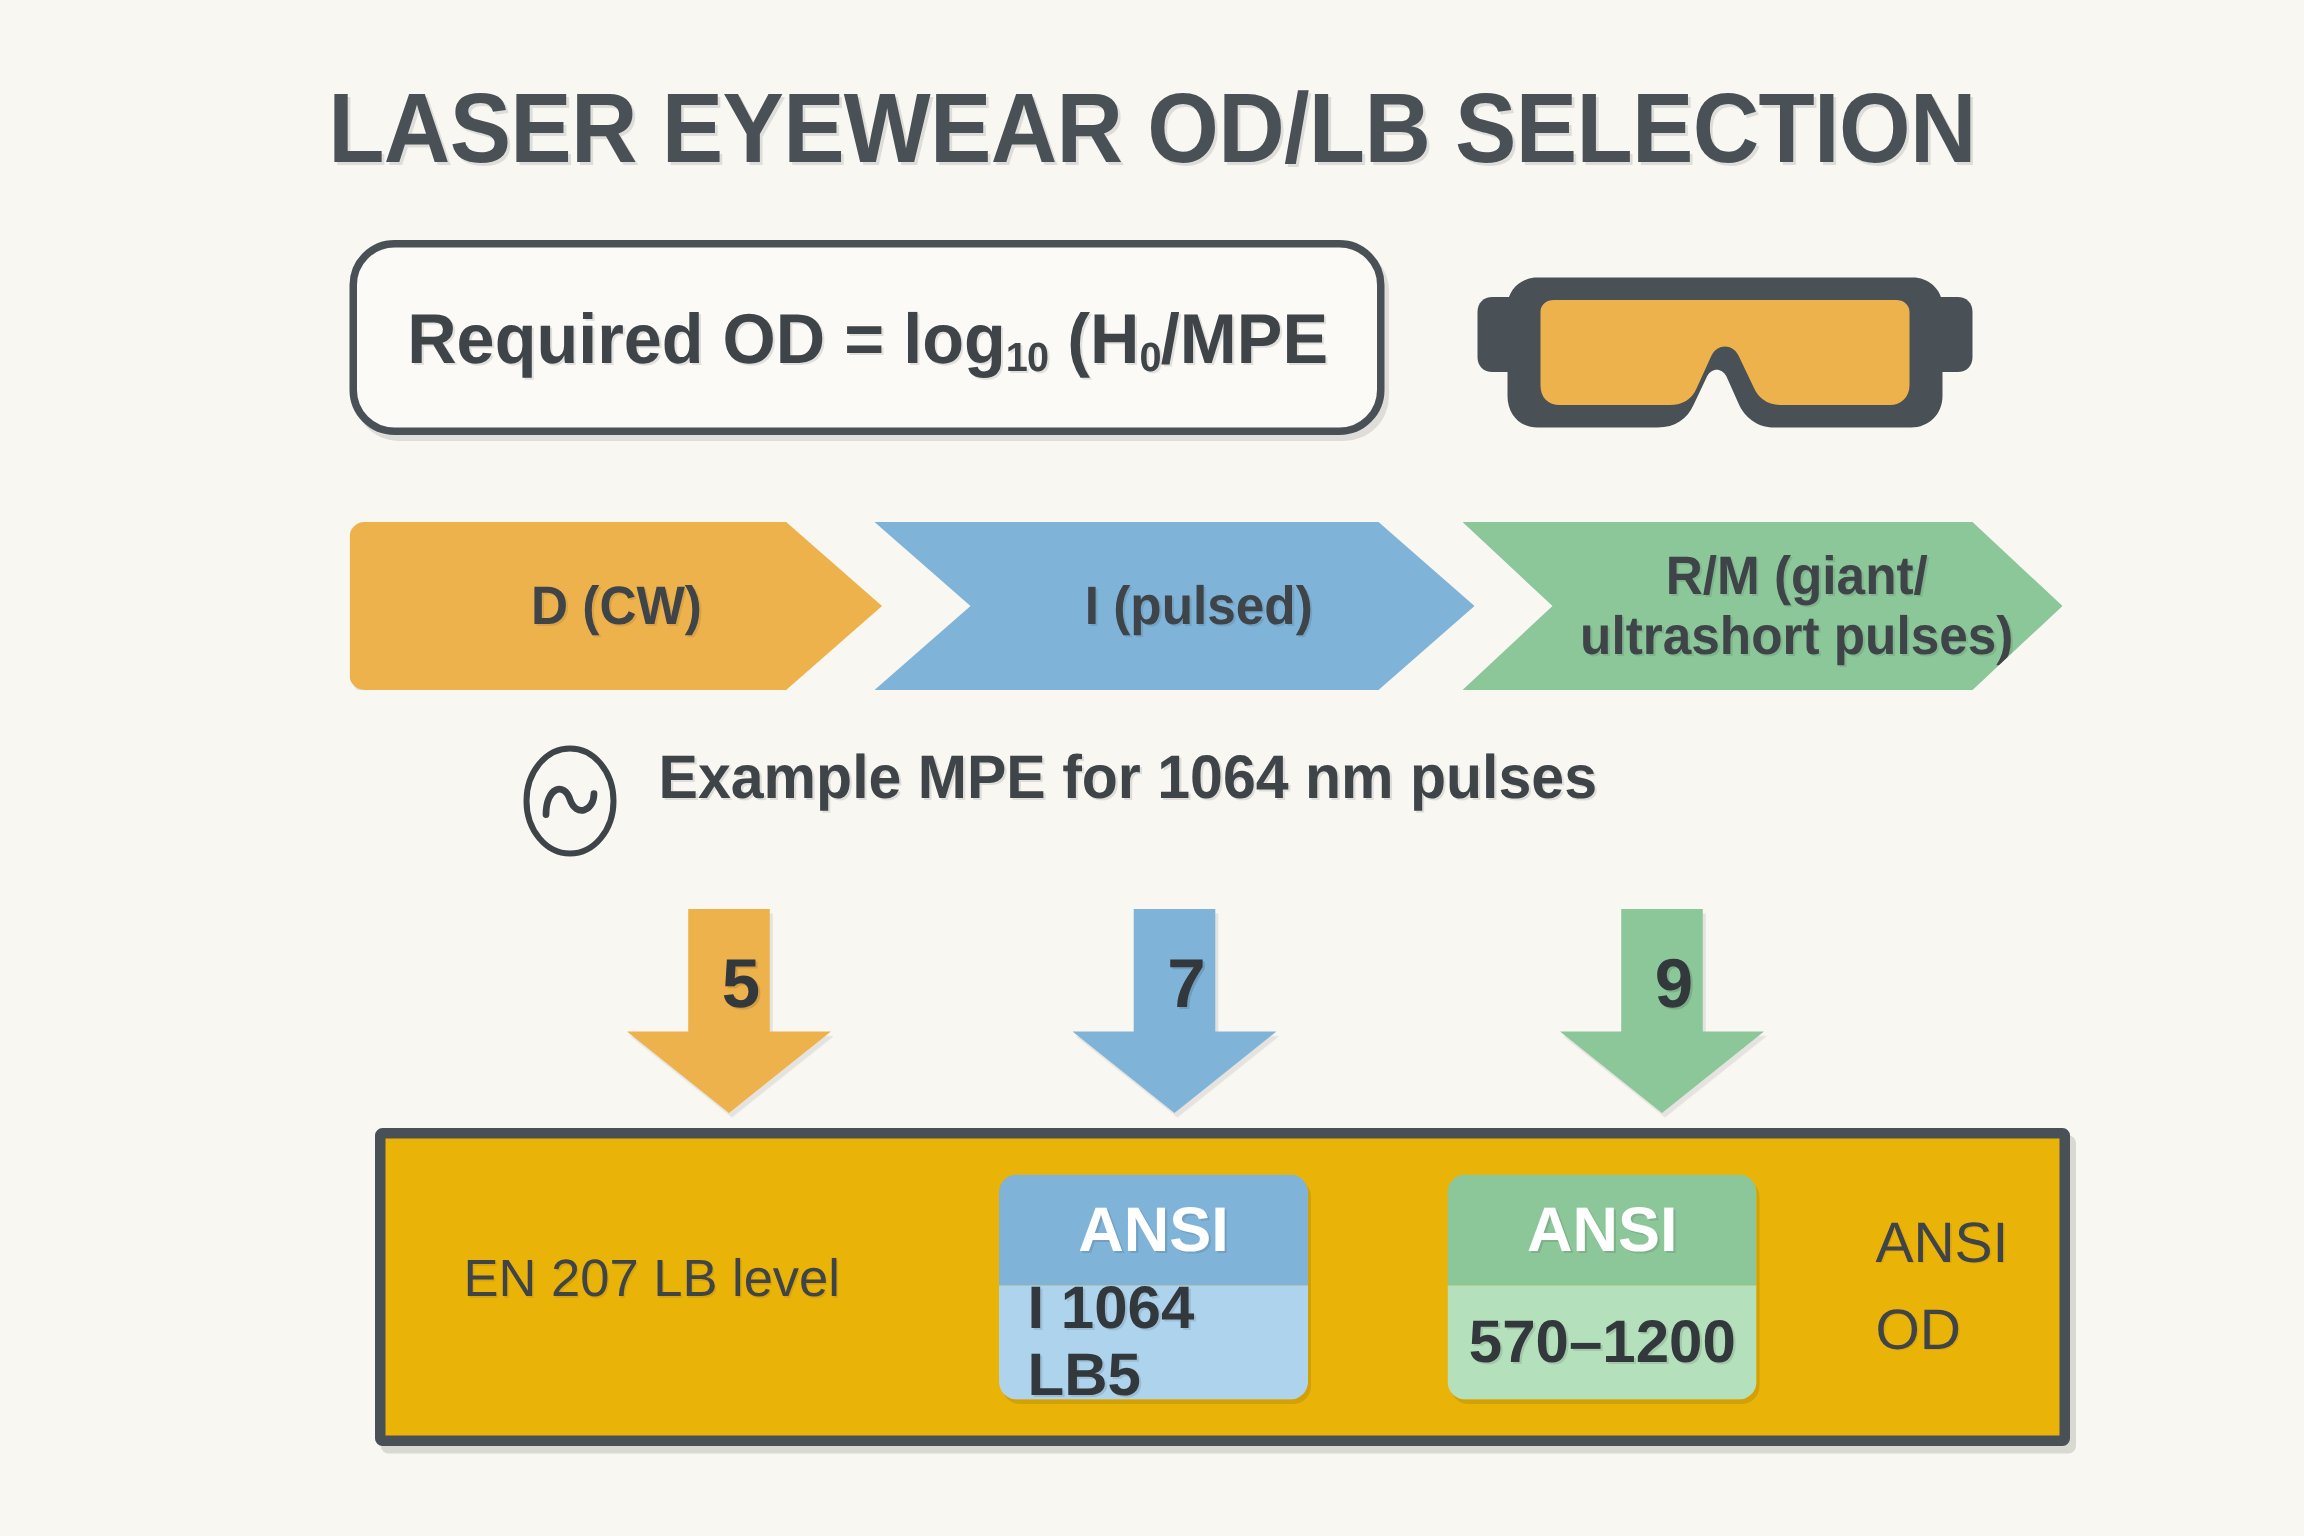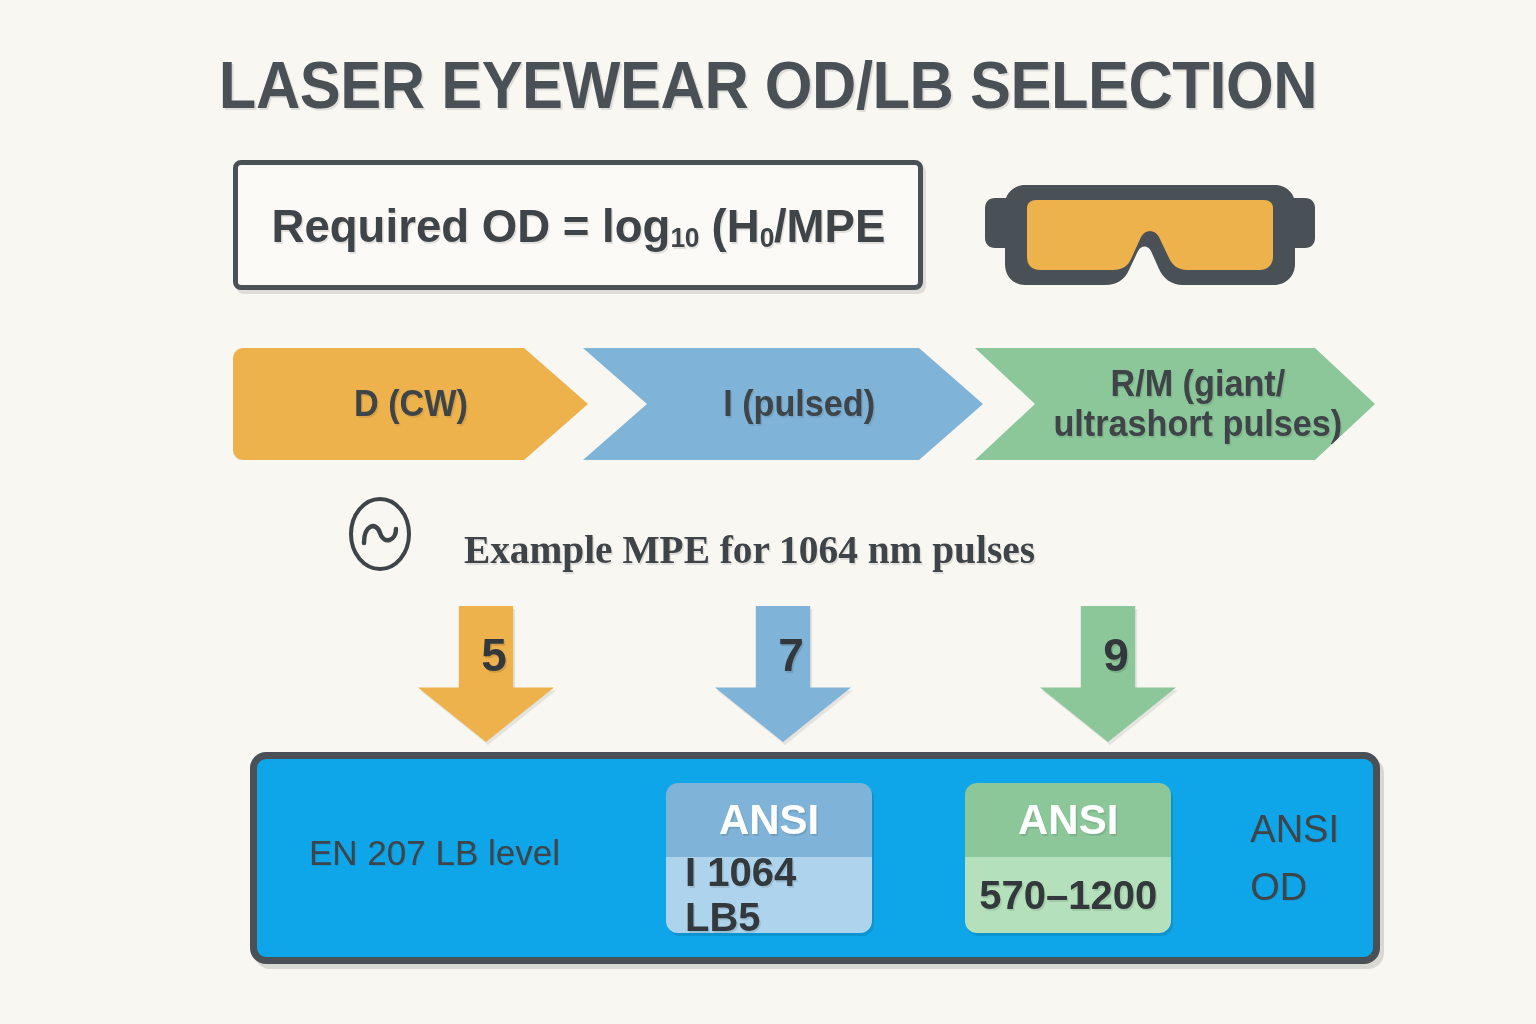--- a/index.html
+++ b/index.html
@@ -41,21 +41,21 @@
 
   
   #formula-card {
     position: absolute;
     left: 233px;
     top: 160px;
     width: 690px;
     height: 130px;
     box-sizing: border-box;
     border: 5px solid #4a5156;
-    border-radius: 8px;
+    border-radius: 30px;
     background: #fbfaf6;
     box-shadow: 3px 4px 0 rgba(0,0,0,0.10);
     display: flex;
     align-items: center;
     justify-content: center;
   }
   #formula-text {
     font-size: 47px;
     font-weight: bold;
     color: #3e4448;
@@ -130,23 +130,22 @@
   }
   #chevron-rm .chev-label { padding-left: 48px; }
   #chevron-i .chev-label { padding-left: 34px; }
 
   
   #example-row {
     position: absolute;
     left: 346px;
     top: 495px;
     display: flex;
-    align-items: flex-end;
-    gap: 38px;
-    font-family: Liberation Serif, serif;
+    align-items: flex-start;
+    gap: 12px;
   }
   #wave-icon {
     width: 68px;
     height: 78px;
     flex: none;
   }
   #example-label {
     font-size: 41px;
     font-weight: bold;
     color: #3e4448;
@@ -188,22 +187,22 @@
 
   
   #bottom-panel {
     position: absolute;
     left: 250px;
     top: 752px;
     width: 1130px;
     height: 212px;
     box-sizing: border-box;
     border: 7px solid #4a5156;
-    border-radius: 16px;
-    background: #0ea5e9;
+    border-radius: 5px;
+    background: #eab308;
     box-shadow: 4px 5px 0 rgba(0,0,0,0.12);
     display: flex;
     align-items: center;
     padding: 0 34px;
     gap: 35px;
   }
   .panel-col { display: flex; flex-direction: column; }
 
   
   #col-en207 { width: 340px; align-items: flex-start; }

